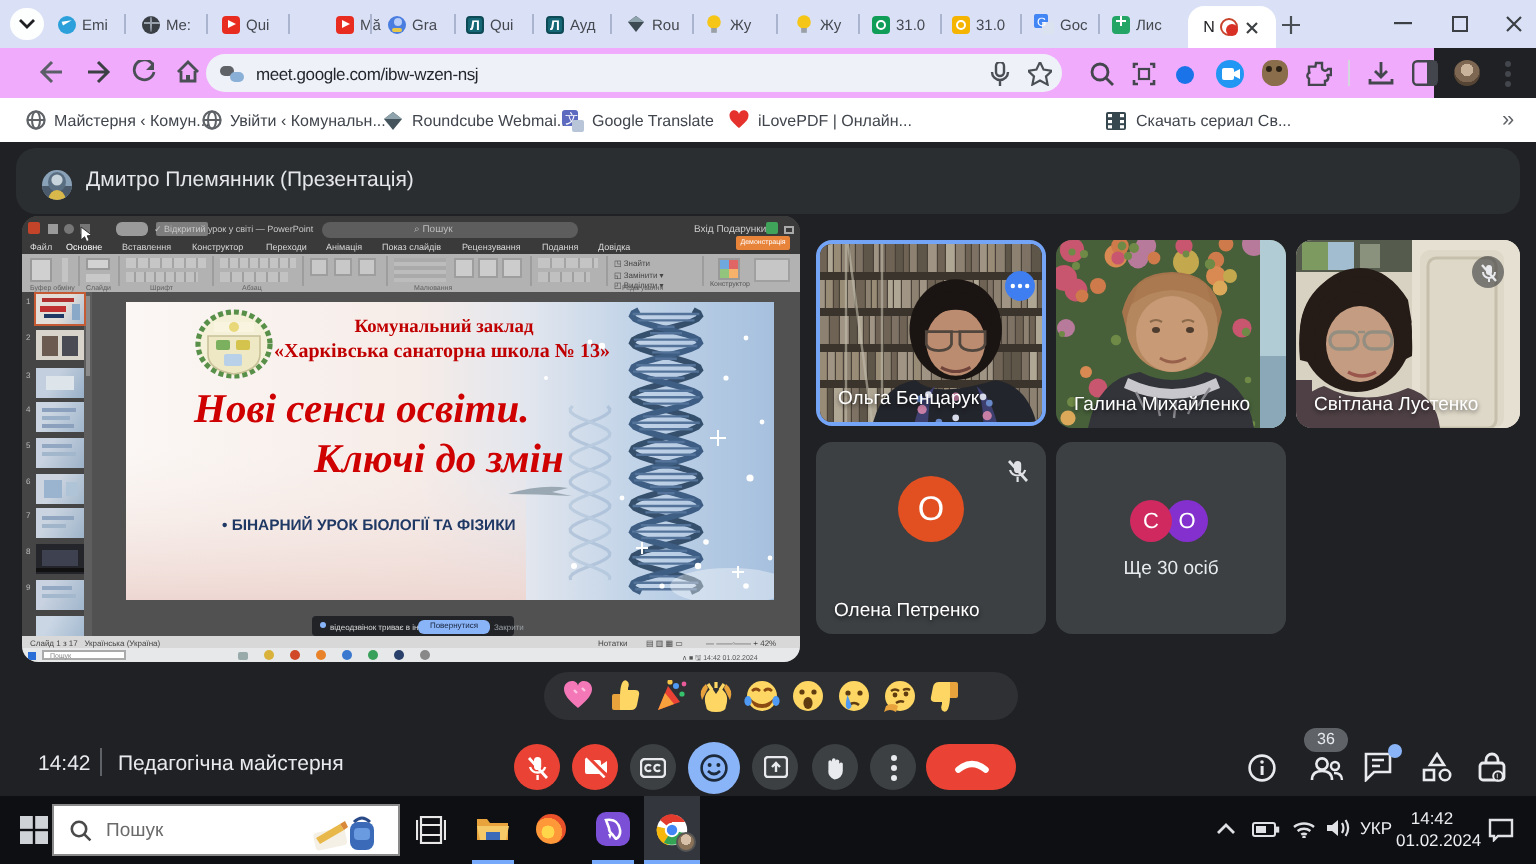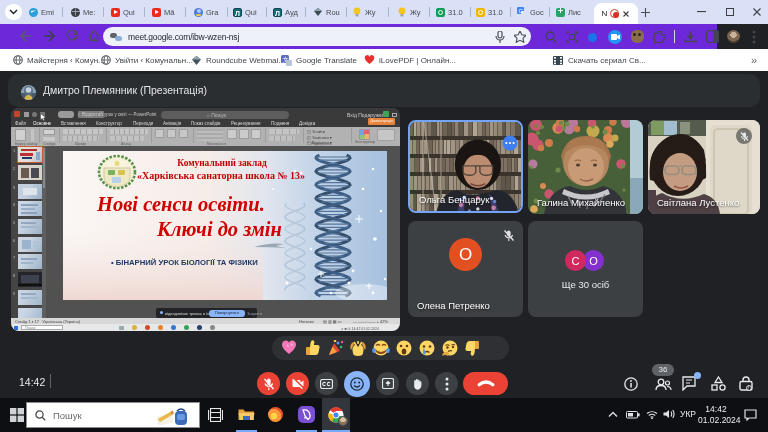--- a/index.html
+++ b/index.html
@@ -6,21 +6,21 @@
 html,body{width:768px;height:432px;overflow:hidden;background:#202124;font-family:"Liberation Sans",sans-serif;-webkit-font-smoothing:antialiased;}
 .abs{position:absolute;}
 #page{position:relative;width:768px;height:432px;}
 
 #tabstrip{position:absolute;top:0;left:0;width:768px;height:24px;background:#dae1f6;}
 .ptab{position:absolute;top:0;height:24px;display:flex;align-items:center;font-size:7.5px;color:#45484f;}
 .psep{position:absolute;top:7px;width:1px;height:10px;background:#aab4cf;}
 .fav{width:9px;height:9px;border-radius:2px;display:inline-block;margin-right:3px;flex:none;}
 .lfav{background:#166775;color:#fff;font-size:7px;font-weight:bold;text-align:center;line-height:9px;border:1px solid #0d4a55;}
 #activetab{position:absolute;left:594px;top:3px;width:44px;height:21px;background:#fff;border-radius:8px 8px 0 0;display:flex;align-items:center;justify-content:center;gap:3px;}
-#toolbar{position:absolute;top:24px;left:0;width:717px;height:25px;background:#6d28d9;}
+#toolbar{position:absolute;top:24px;left:0;width:717px;height:25px;background:#f0abfc;}
 #omni{position:absolute;left:103px;top:3px;width:428px;height:19px;border-radius:10px;background:#eef1f8;display:flex;align-items:center;font-size:8.5px;letter-spacing:-0.2px;color:#24272e;}
 #bookmarks{position:absolute;top:49px;left:0;width:768px;height:22px;background:#fff;}
 .bm{position:absolute;top:4px;height:14px;display:flex;align-items:center;font-size:8px;color:#41454d;}
 
 #meet{position:absolute;top:71px;left:0;width:768px;height:411px;background:#202124;}
 #presbar{position:absolute;left:8px;top:3px;width:752px;height:33px;background:#2b2e31;border-radius:10px;}
 #presbar .name{position:absolute;left:35px;top:10px;font-size:10.5px;color:#e4e6e9;}
 #shared{position:absolute;left:11px;top:37px;width:389px;height:223px;border-radius:8px;overflow:hidden;background:#4f4f4f;}
 .tile{position:absolute;border-radius:8px;overflow:hidden;background:#3c4043;}
 .tname{position:absolute;left:9px;bottom:6px;font-size:9.5px;color:#fff;text-shadow:0 1px 2px rgba(0,0,0,.6);}
@@ -49,21 +49,21 @@
 <div class="psep" style="left:62px"></div>
 <div class="ptab" style="left:71px"><span class="fav" style="background:#3a3f46;border-radius:50%;position:relative">
           <i class="abs" style="left:0.5px;top:3.8px;width:8px;height:1px;background:#9aa2ae"></i>
           <i class="abs" style="left:3.8px;top:0.5px;width:1px;height:8px;background:#9aa2ae;border-radius:50%"></i>
         </span>Me:</div>
 <div class="psep" style="left:103px"></div>
 <div class="ptab" style="left:111px"><span class="fav" style="background:#e92c20;border-radius:2px;position:relative">
           <i class="abs" style="left:3px;top:2.2px;width:0;height:0;border-left:4px solid #fff;border-top:2.4px solid transparent;border-bottom:2.4px solid transparent"></i>
         </span>Qui</div>
 <div class="psep" style="left:144px"></div>
-<div class="ptab" style="left:152px"><span class="fav" style="background:#e92c20;border-radius:2px;position:relative">
+<div class="ptab" style="left:168px"><span class="fav" style="background:#e92c20;border-radius:2px;position:relative">
           <i class="abs" style="left:3px;top:2.2px;width:0;height:0;border-left:4px solid #fff;border-top:2.4px solid transparent;border-bottom:2.4px solid transparent"></i>
         </span>Mă</div>
 <div class="psep" style="left:185px"></div>
 <div class="ptab" style="left:194px"><span class="fav" style="background:#4a7de0;border-radius:50%;position:relative">
           <i class="abs" style="left:2.5px;top:1.5px;width:4px;height:4px;border-radius:50%;background:#b8cdf8"></i>
           <i class="abs" style="left:2px;top:6px;width:5px;height:2.5px;border-radius:2px;background:#e8c84a"></i>
         </span>Gra</div>
 <div class="psep" style="left:227px"></div>
 <div class="ptab" style="left:233px"><span class="fav lfav">Л</span>Qui</div>
 <div class="psep" style="left:266px"></div>
@@ -842,20 +842,21 @@
           <path d="M-7 5q3-2 6 0l-1 3q-3-2-6 0z" fill="#e8a33d"></path>
         </g>
 <g transform="translate(192,8) rotate(180)">
           <rect x="-6" y="-1" width="5" height="8" rx="1" fill="#e8a33d"></rect>
           <path d="M-2 0q0-4 1-6.5Q0-8.5 1.5-7.5T2-4v1h3.5q2.5 0 2 2.5l-1 5Q6 7 3.5 7H-2z" fill="#fdd663"></path>
         </g>
 </svg>
 <div id="ctrlbar">
 <div class="abs" style="left:19px;top:16px;font-size:10.5px;color:#e8eaed;">14:42</div>
 <div class="abs" style="left:50px;top:14px;width:1px;height:14px;background:#5f6368;"></div>
+<div class="abs" style="left:59px;top:16px;font-size:10.5px;color:#e8eaed;">Педагогічна майстерня</div>
 <div class="cbtn red" style="left:257px;">
           <svg width="11" height="12">
             <rect x="4" y="0.5" width="3.6" height="6.5" rx="1.8" fill="#fff"></rect>
             <path d="M2 5.5a4 4 0 0 0 7.6 0M5.8 9.5V12" stroke="#fff" stroke-width="1.2" fill="none"></path>
             <path d="M1.5 1l9 10" stroke="#fff" stroke-width="1.4"></path>
           </svg>
         </div>
 <div class="cbtn red" style="left:286px;">
           <svg width="12" height="11">
             <path d="M0.5 2h7a1 1 0 0 1 1 1v5a1 1 0 0 1-1 1h-6a1 1 0 0 1-1-1zM8.5 4.5l3-2v6l-3-2z" fill="#fff"></path>

